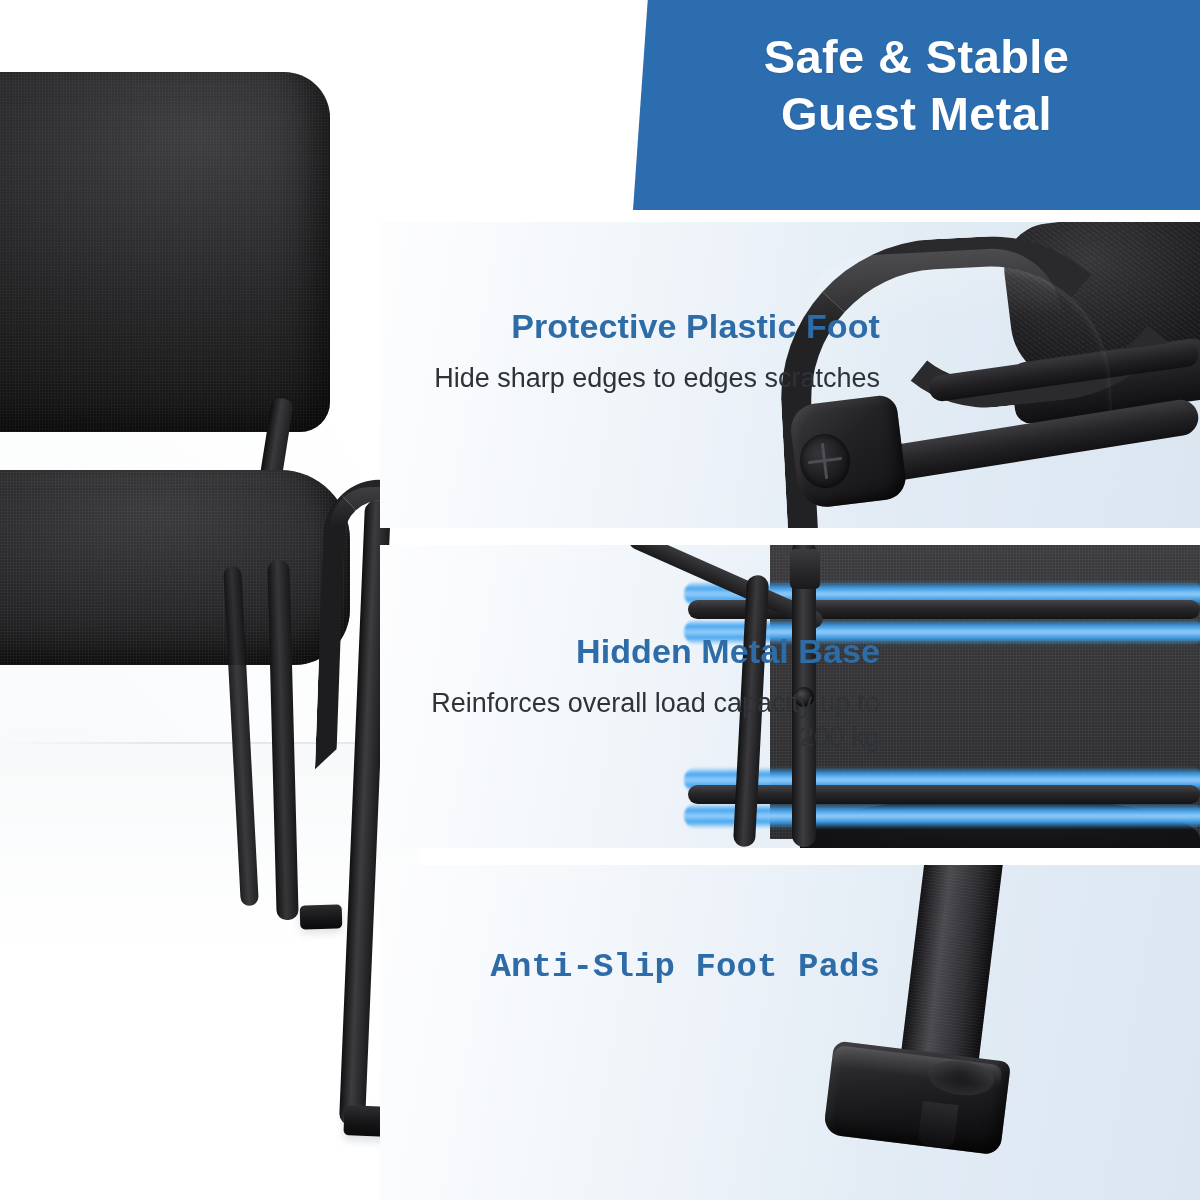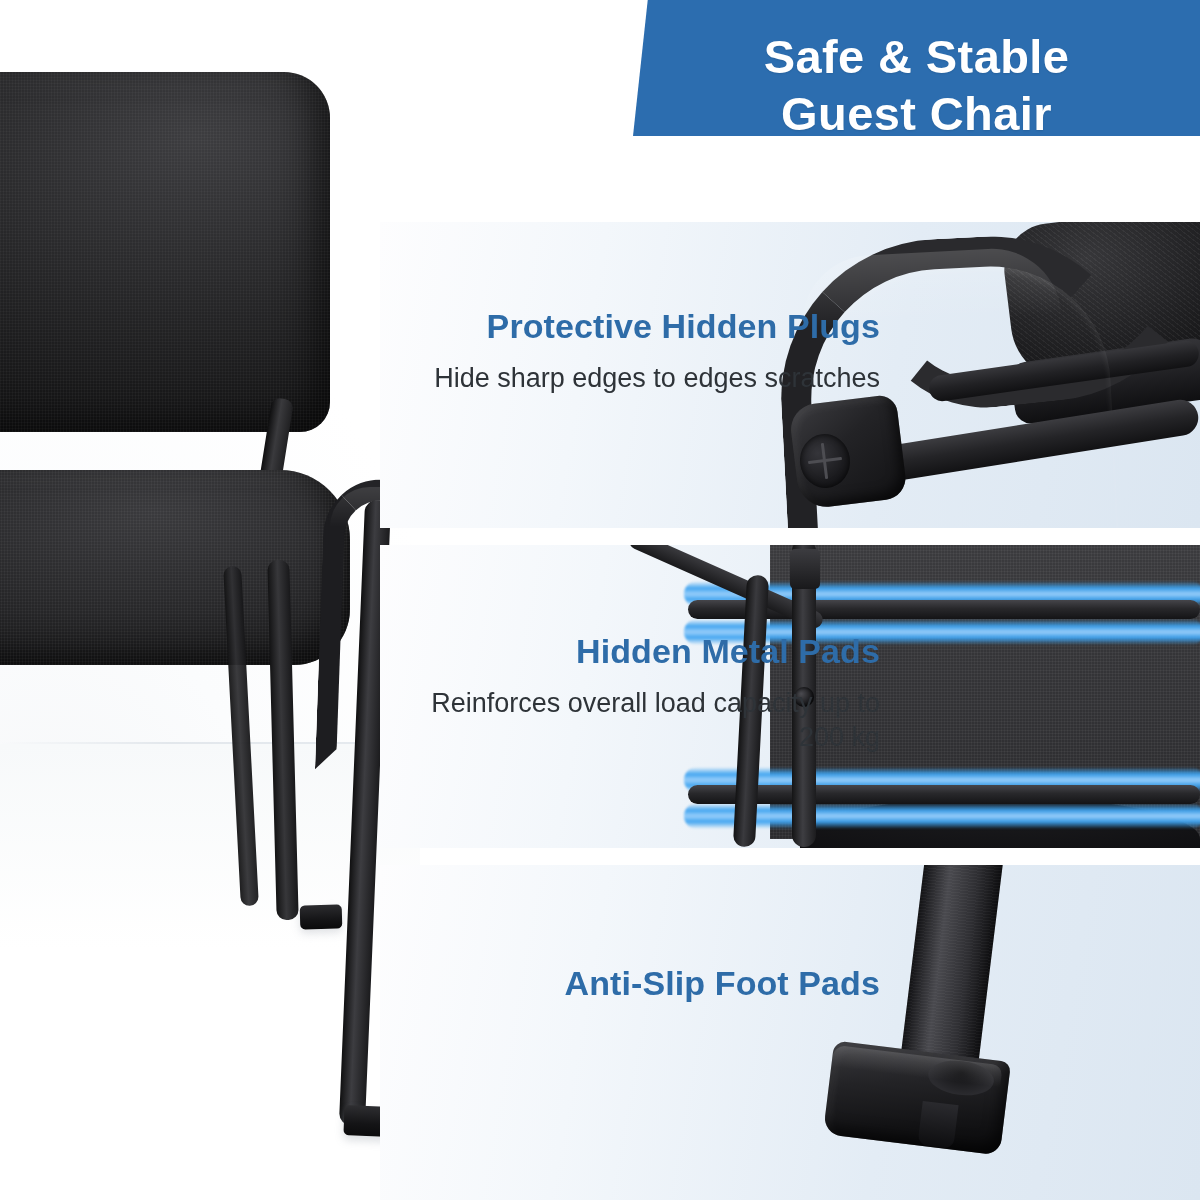--- a/index.html
+++ b/index.html
@@ -108,21 +108,21 @@
     box-shadow:0 4px 8px rgba(130,140,150,.25);
   }
   .leg-back2{
     position:absolute;left:232px;top:566px;width:18px;height:340px;
     background:linear-gradient(90deg,#131314 0%,#313134 45%,#161618 100%);
     border-radius:9px;transform:rotate(-3deg);opacity:.95;
   }
 
   
   .banner{
-    position:absolute;left:633px;top:0;width:567px;height:136px;
+    position:absolute;left:633px;top:0;width:567px;height:210px;
     background:var(--banner,#2C6DAF);
     clip-path:polygon(2.6% 0, 100% 0, 100% 100%, 0 100%);
   }
   .banner-text{
     position:absolute;left:0;top:0;width:567px;height:171px;
     display:flex;flex-direction:column;align-items:center;justify-content:center;
     gap:2px;
   }
   .banner-line{
     color:#ffffff;font-size:47px;font-weight:bold;line-height:1.16;
@@ -137,21 +137,21 @@
   }
   #panel-1{top:222px;height:306px;}
   #panel-2{top:545px;height:303px;}
   #panel-3{top:865px;height:335px;}
 
   .panel-copy{
     position:absolute;left:0;width:500px;text-align:right;z-index:6;
   }
   #copy-1{top:86px;}
   #copy-2{top:88px;}
-  #copy-3{top:100px;}
+  #copy-3{top:84px;font-family:Liberation Mono, monospace;}
   .panel-title{
     color:var(--title,#2E6CA8);font-size:34px;font-weight:bold;
     line-height:1.1;letter-spacing:.1px;margin:0 0 16px 0;white-space:nowrap;
   }
   .panel-desc{
     color:var(--body,#2E3338);font-size:27px;line-height:1.26;
     margin:0;font-weight:400;
   }
 
   
@@ -326,40 +326,40 @@
     <div class="leg-back2"></div>
     <div class="leg-back"></div>
     <div class="foot-back"></div>
     <div class="leg-front"></div>
     <div class="foot-front"></div>
   </div>
 
   <div class="banner">
     <div class="banner-text">
       <div class="banner-line">Safe &amp; Stable</div>
-      <div class="banner-line">Guest Chair</div>
+      <div class="banner-line">Guest Metal</div>
     </div>
   </div>
 
   <div class="panel" id="panel-1">
     <div class="p1-art">
       <div class="p1-cushion"></div>
       <div class="p1-seatpan"></div>
       <div class="p1-tube-upper"></div>
       <div class="p1-rail2"></div>
       <div class="p1-tube-main"></div>
       <div class="p1-tube-gloss"></div>
       <div class="p1-rail"></div>
       <div class="p1-plug"></div>
       <div class="p1-plug-face"></div>
       <div class="p1-plug-cross"></div>
       <div class="p1-plug-cross2"></div>
     </div>
     <div class="panel-copy" id="copy-1">
-      <p class="panel-title">Protective Hidden Plugs</p>
+      <p class="panel-title">Protective Plastic Foot</p>
       <p class="panel-desc">Hide sharp edges to edges scratches</p>
     </div>
   </div>
 
   <div class="panel" id="panel-2">
     <div class="p2-art">
       <div class="p2-fabric"></div>
       <div class="p2-cush-bottom"></div>
       <div class="p2-glow" id="p2-glow-top"></div>
       <div class="p2-glow" id="p2-glow-top2"></div>
@@ -367,21 +367,21 @@
       <div class="p2-glow" id="p2-glow-bot"></div>
       <div class="p2-glow" id="p2-glow-bot2"></div>
       <div class="p2-bar" id="p2-bar-bot"></div>
       <div class="p2-leg-diag"></div>
       <div class="p2-leg-v"></div>
       <div class="p2-leg-v2"></div>
       <div class="p2-bracket"></div>
       <div class="p2-screw"></div>
     </div>
     <div class="panel-copy" id="copy-2">
-      <p class="panel-title">Hidden Metal Pads</p>
+      <p class="panel-title">Hidden Metal Base</p>
       <p class="panel-desc">Reinforces overall load capacity up to 200 kg</p>
     </div>
   </div>
 
   <div class="panel" id="panel-3">
     <div class="p3-art">
       <div class="p3-leg"></div>
       <div class="p3-pad"></div>
       <div class="p3-socket"></div>
       <div class="p3-pad-lip"></div>

